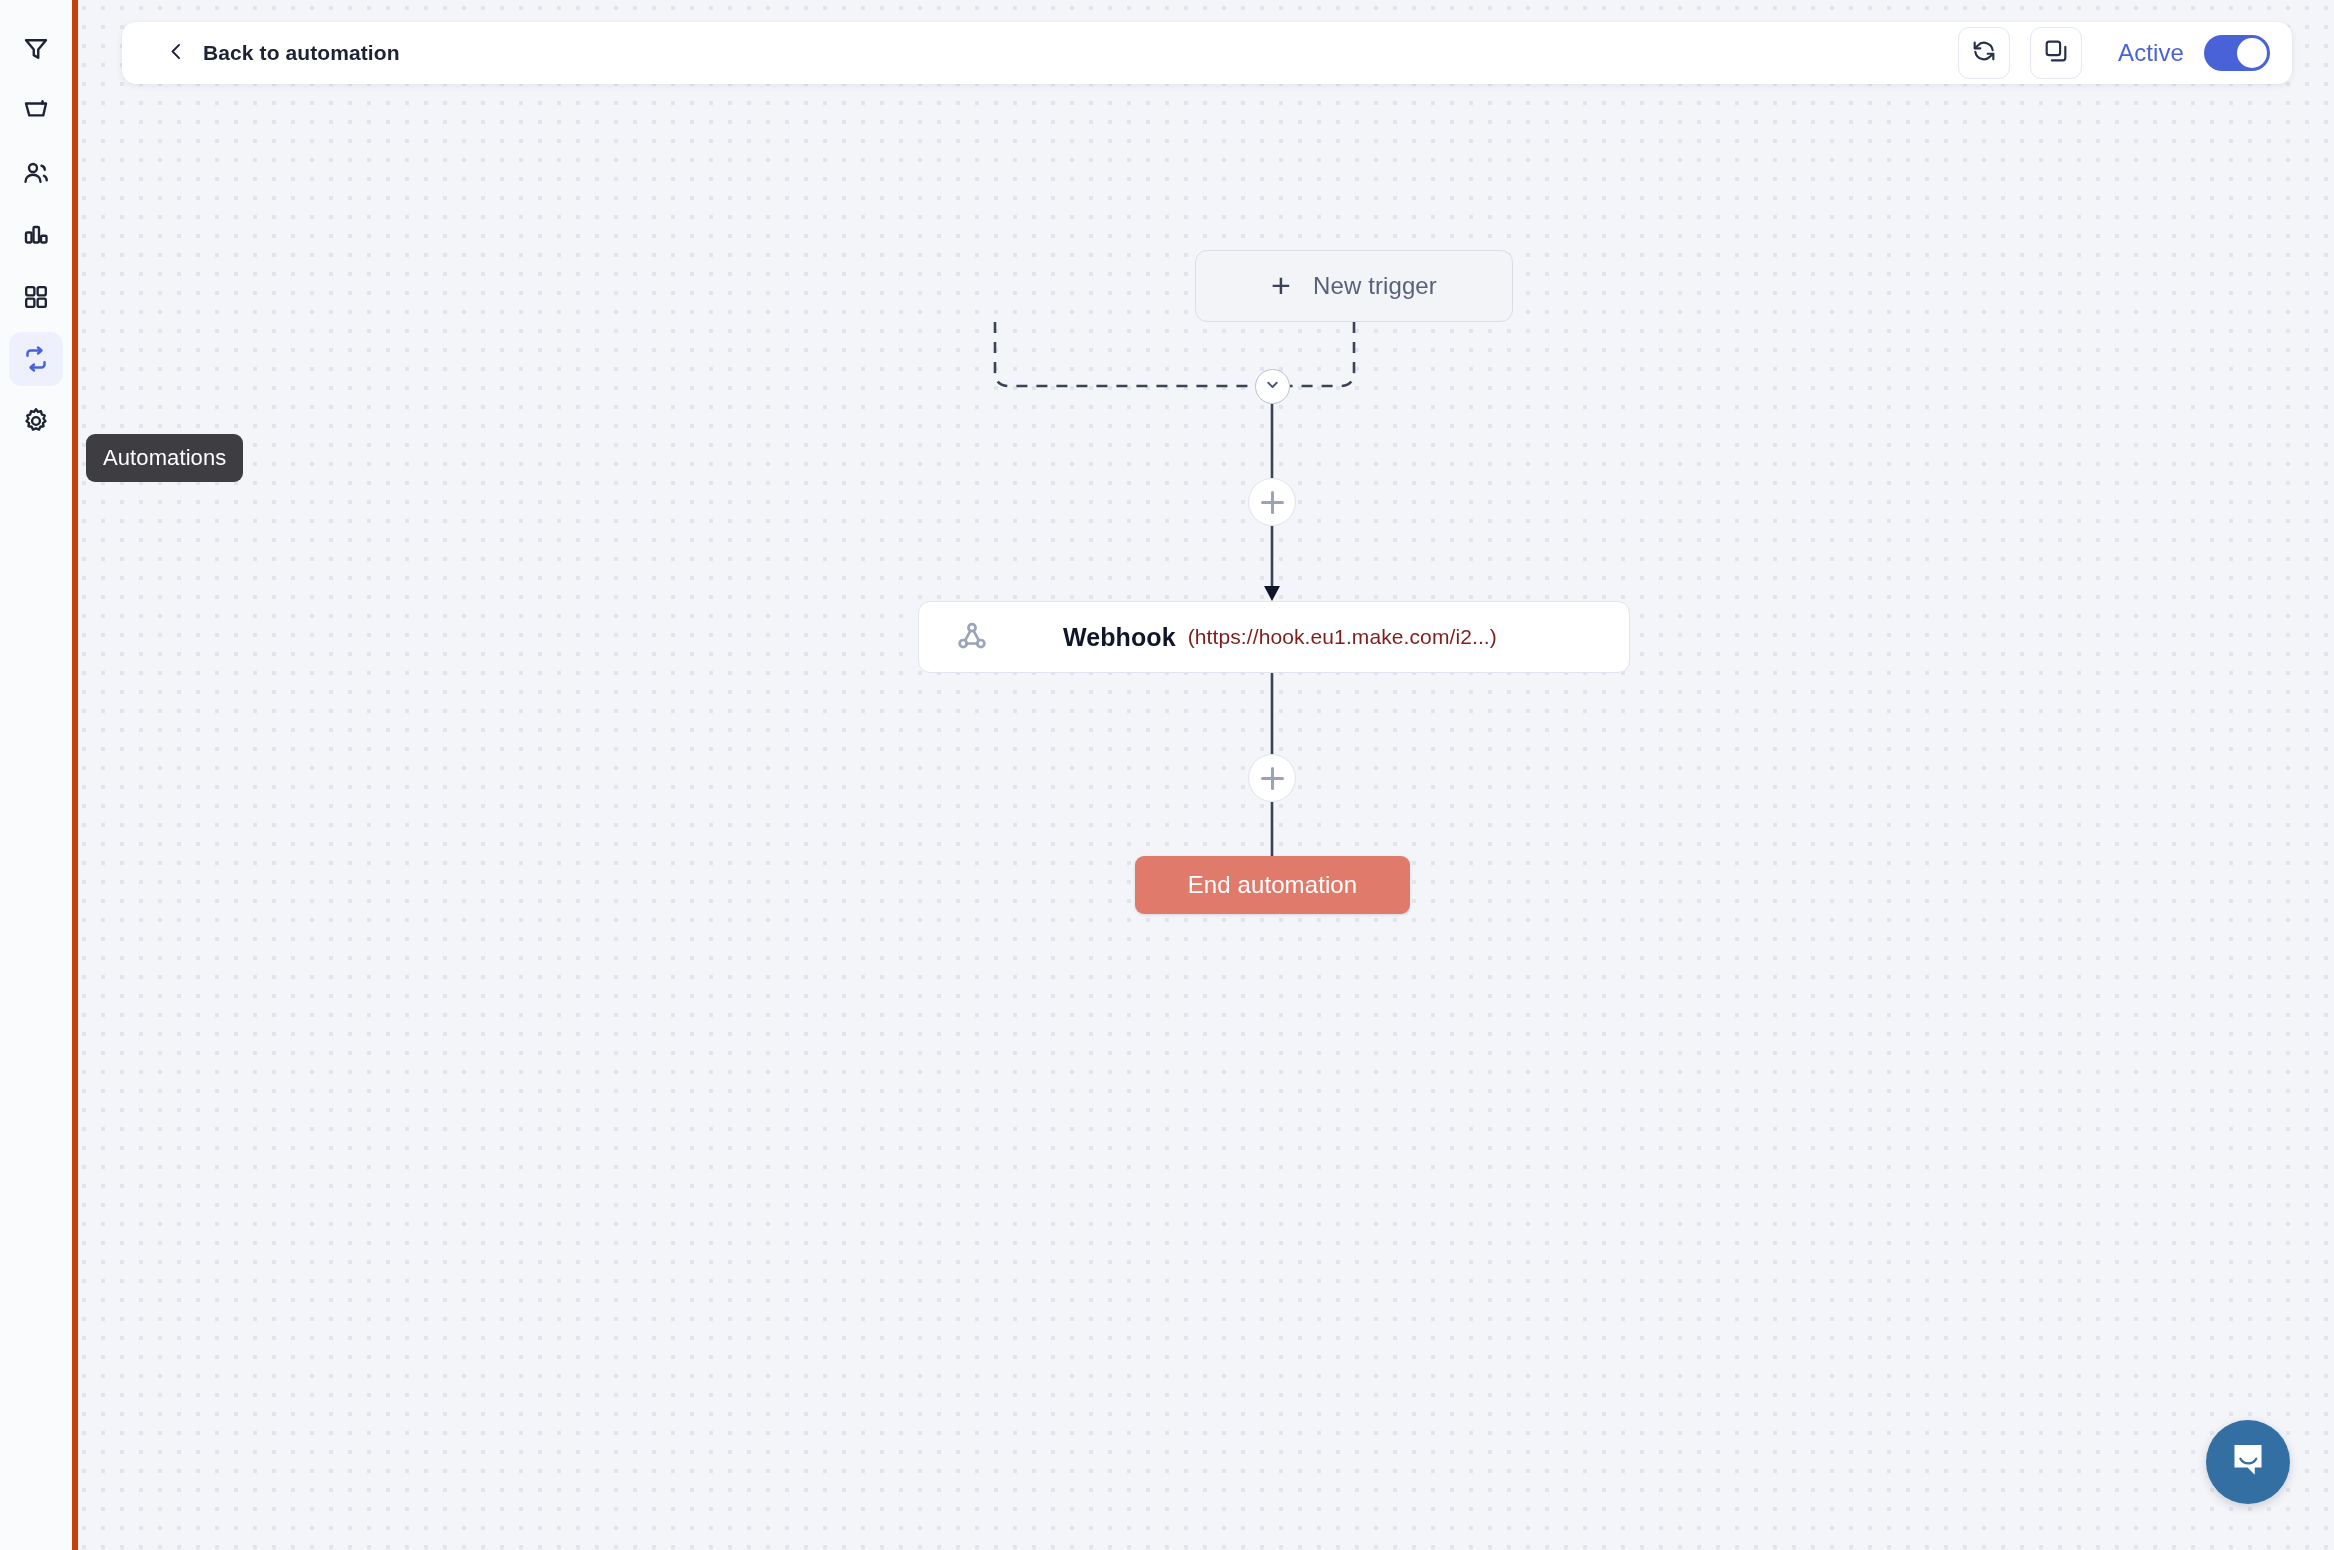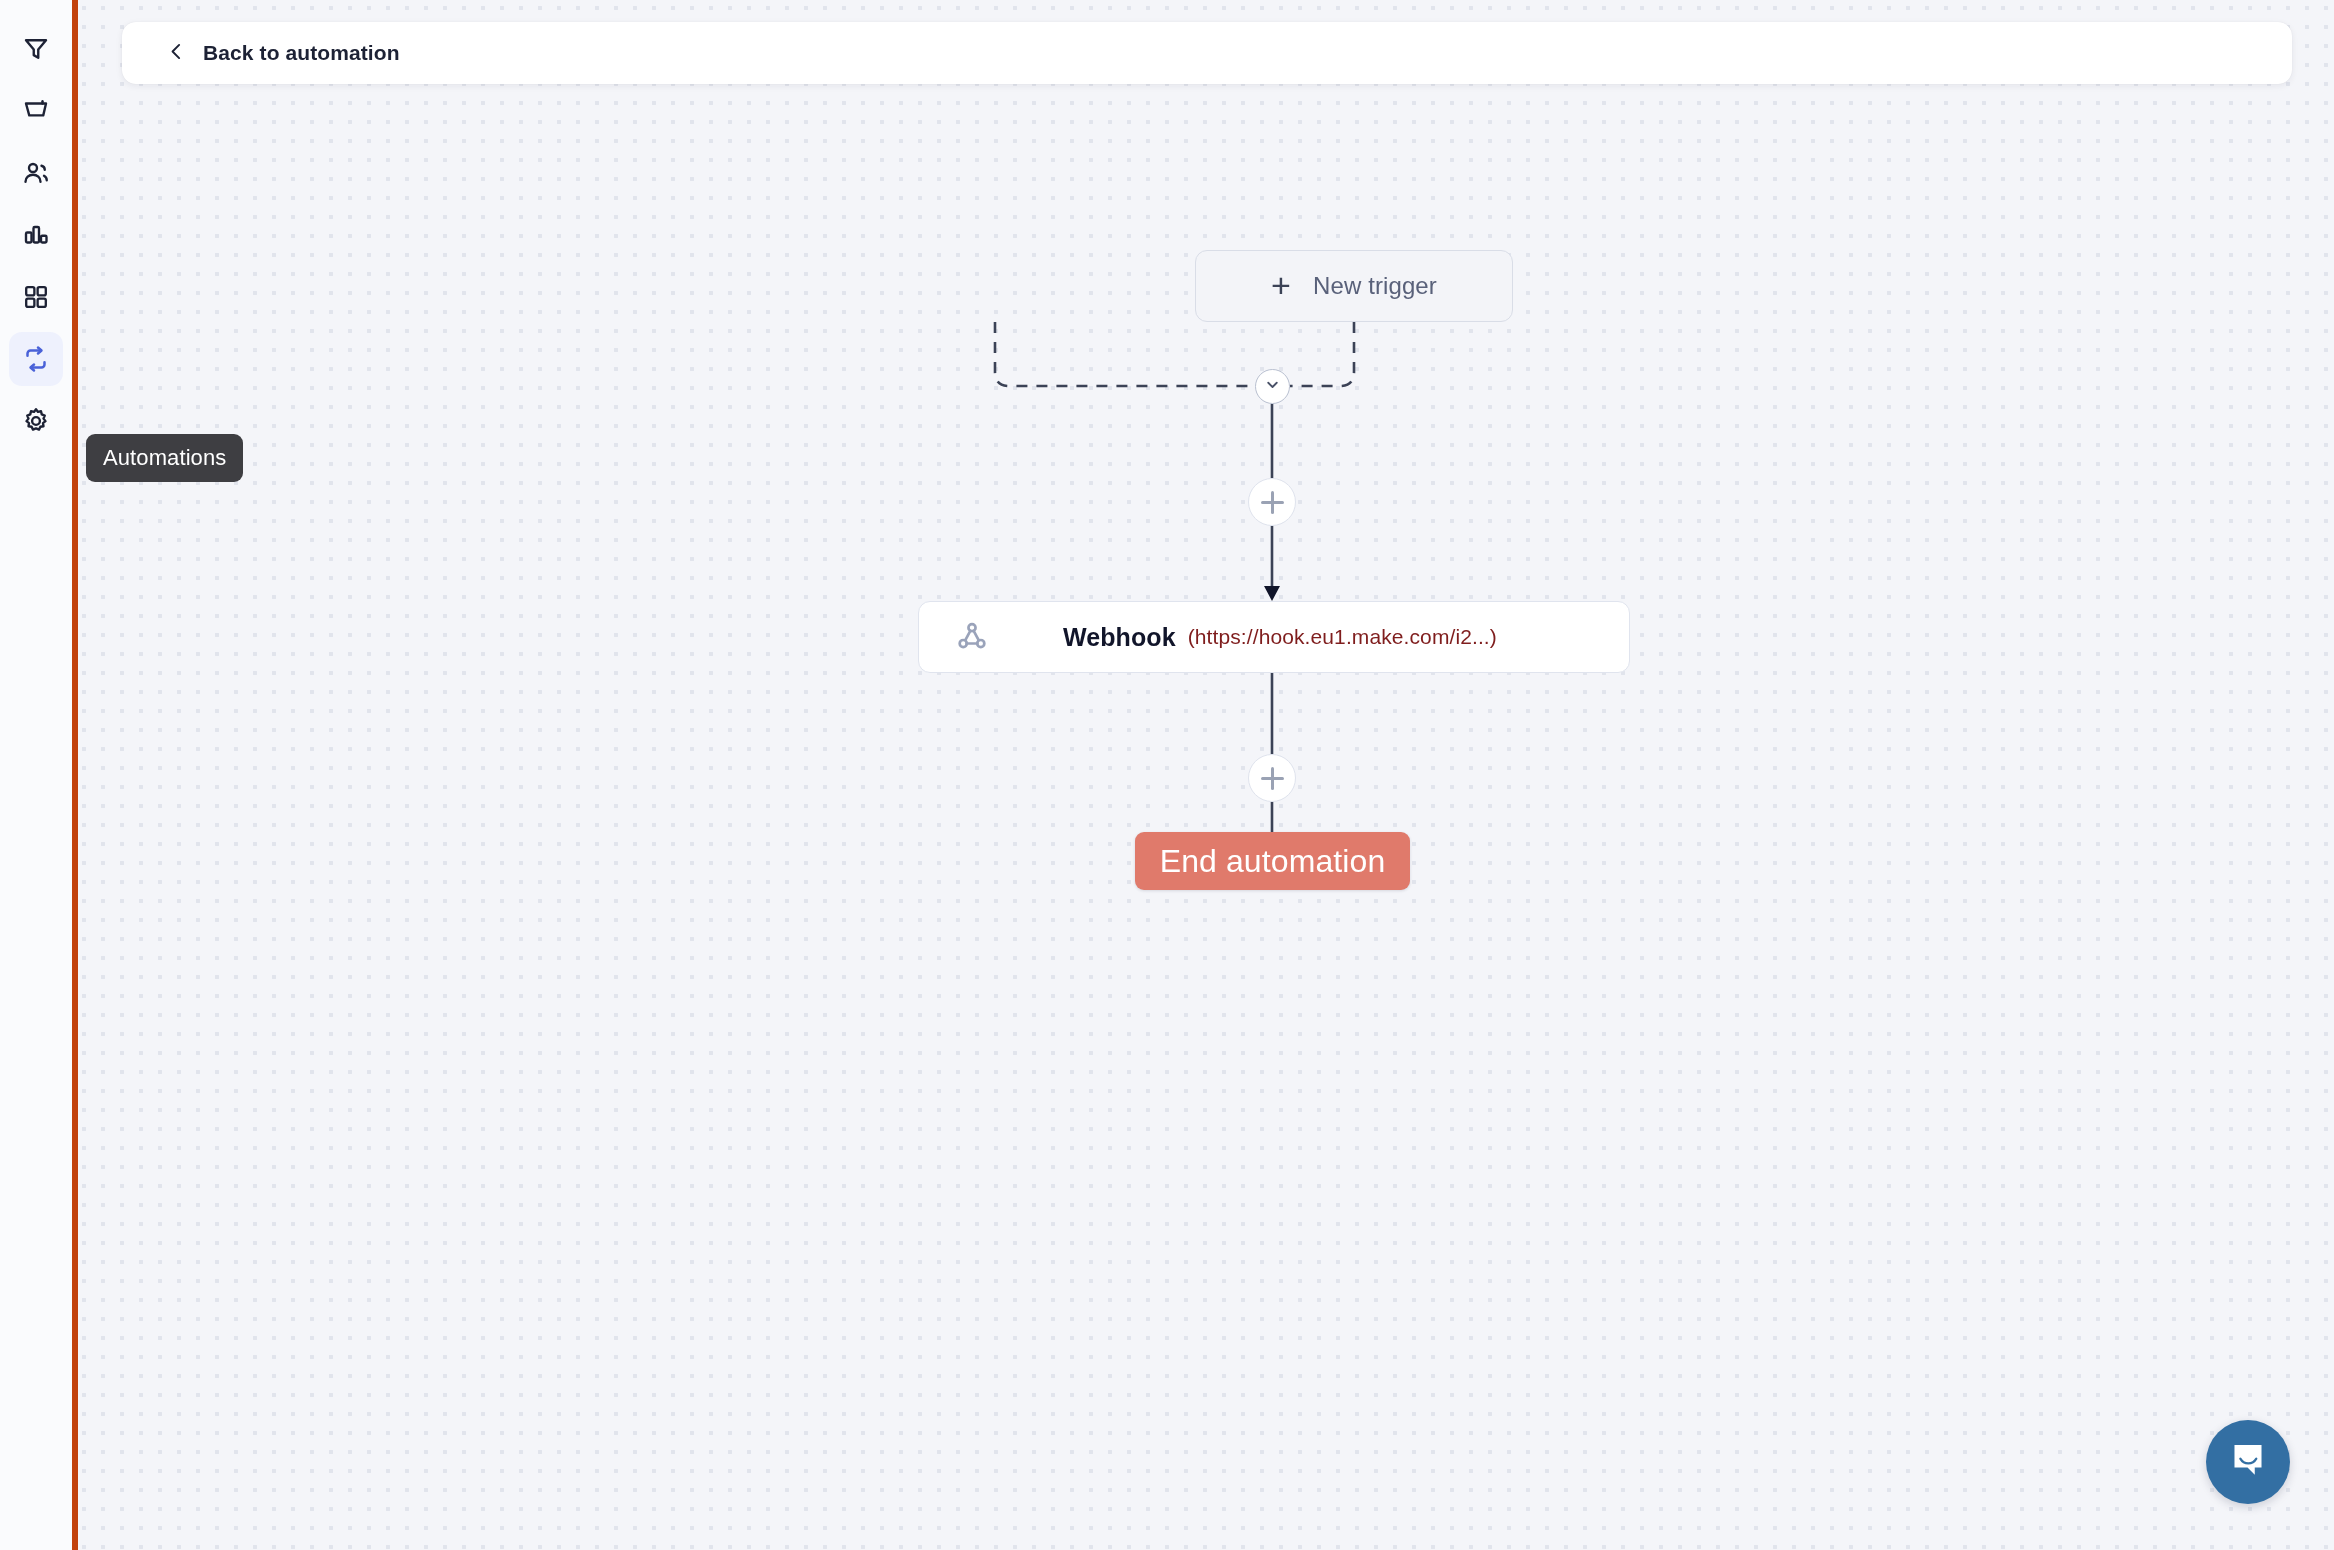--- a/index.html
+++ b/index.html
@@ -230,27 +230,27 @@
     color: #11152a;
     margin-right: 12px;
     margin-left: 40px;
   }
   .wh-url {
     font-size: 21px;
     color: #7f1d1d;
   }
 
   .node-end {
-    left: 1057px; top: 832px;
+    left: 1057px; top: 856px;
     width: 275px; height: 58px;
     background: #e07a6b;
     border: none;
     border-radius: 9px;
     color: #ffffff;
-    font-size: 32px;
+    font-size: 24px;
     box-shadow: 0 1px 3px rgba(25,33,61,0.14);
   }
 
   
   .chev-btn {
     position: absolute;
     left: 1177px; top: 369px;
     width: 35px; height: 35px;
     border-radius: 50%;
     background: #ffffff;
@@ -383,20 +383,48 @@
       <div class="back-link">
         <span>
           <svg width="21" height="21" viewBox="0 0 24 24" fill="none" stroke="currentColor" stroke-width="2.2" stroke-linecap="round" stroke-linejoin="round">
             <polyline points="15,4.5 7.5,12 15,19.5"></polyline>
           </svg>
         </span>
         <span class="back-label">Back to automation</span>
       </div>
 
 
+      <div class="header-right">
+
+        <div class="icon-btn">
+          <span>
+            <svg width="26" height="26" viewBox="0 0 24 24" fill="none" stroke="currentColor" stroke-width="2" stroke-linecap="round" stroke-linejoin="round">
+              <path d="M20 11.2a8 8 0 0 0-13.7-4.3L3.6 9.3"></path>
+              <polyline points="3.4,4.3 3.4,9.5 8.6,9.5"></polyline>
+              <path d="M4 12.8a8 8 0 0 0 13.7 4.3l2.7-2.4"></path>
+              <polyline points="20.6,19.7 20.6,14.5 15.4,14.5"></polyline>
+            </svg>
+          </span>
+        </div>
+
+        <div class="icon-btn">
+          <span>
+            <svg width="26" height="26" viewBox="0 0 24 24" fill="none" stroke="currentColor" stroke-width="2" stroke-linecap="round" stroke-linejoin="round">
+              <rect x="3.4" y="3.4" width="12.4" height="12.4" rx="2.3"></rect>
+              <path d="M8.2 20.6h10.2a2.3 2.3 0 0 0 2.2-2.2V8.2"></path>
+            </svg>
+          </span>
+        </div>
+
+        <span class="active-label">Active</span>
+
+        <div class="toggle">
+          <span class="knob"></span>
+        </div>
+      </div>
     </header>
 
     <div class="flow">
 
       <svg class="flow-svg">
 
         <path d="M917,322 L917,372 Q917,386 931,386 L1177,386" fill="none" stroke="#3b4256" stroke-width="2.6" stroke-dasharray="11 9" stroke-linecap="butt"></path>
 
         <path d="M1276,322 L1276,372 Q1276,386 1262,386 L1212,386" fill="none" stroke="#3b4256" stroke-width="2.6" stroke-dasharray="11 9" stroke-linecap="butt"></path>
 

